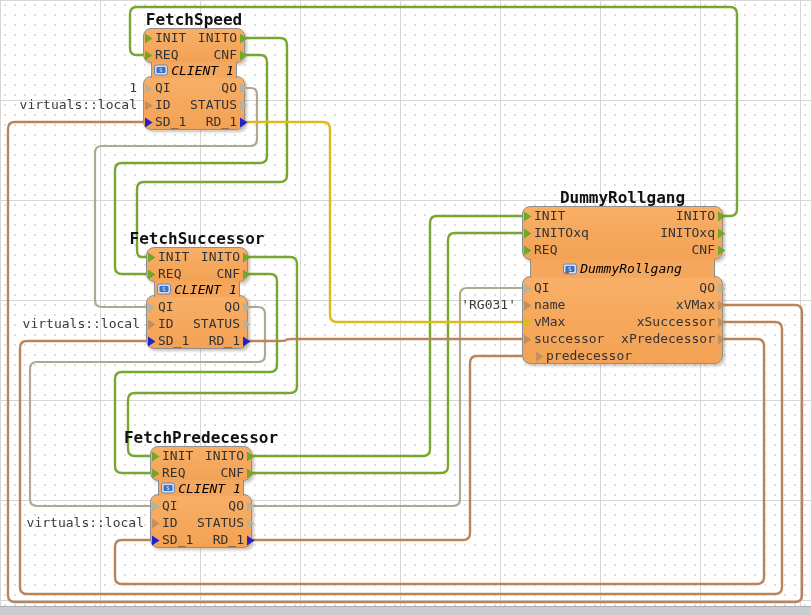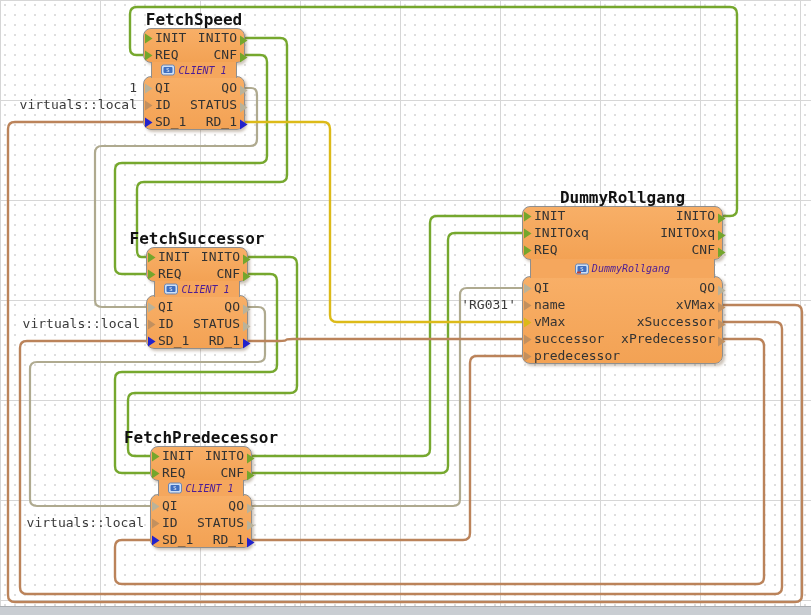--- a/index.html
+++ b/index.html
@@ -14,28 +14,28 @@
     font-family:"DejaVu Sans Mono","Liberation Mono",monospace;
   }
   #wires{position:absolute;left:0;top:0;z-index:1;}
   .fb{position:absolute;z-index:2;}
   .fb-box{position:absolute;left:0;background:linear-gradient(#f8af67,#f3a254);
     border:1px solid #8f8f8f;border-radius:8px;box-sizing:border-box;
     box-shadow:2px 2px 3px rgba(110,80,50,.35);}
   .fb-neck{position:absolute;background:#f5a75d;border-left:1px solid #8f8f8f;
     border-right:1px solid #8f8f8f;box-sizing:border-box;z-index:3;
     display:flex;align-items:center;justify-content:center;gap:3px;}
-  .fb-type{font-style:italic;font-size:10px;color:#4c1d95;white-space:pre;}
+  .fb-type{font-style:italic;font-size:13px;color:#000000;white-space:pre;}
   .fb-title{position:absolute;transform:translateX(-50%);font-size:16px;
     font-weight:bold;color:#111;white-space:pre;z-index:2;}
   .pin-row{position:absolute;height:16px;line-height:16px;font-size:13px;
     color:#333;z-index:4;}
   .pin{position:absolute;display:flex;align-items:center;height:16px;gap:2px;}
   .pin.left{left:1px;}
-  .pin.right{right:-3px;flex-direction:row-reverse;align-items:flex-end;}
+  .pin.right{right:-3px;flex-direction:row-reverse;}
   .pin-label{white-space:pre;}
   .pin-arrow{display:block;}
   .value-label{position:absolute;font-size:13px;color:#3a3a3a;text-align:right;
     white-space:pre;z-index:2;}
   #hscrollbar{position:absolute;left:0;bottom:0;width:811px;height:8px;
     background:#c9cdd2;border-top:1px solid #a9adb2;z-index:5;}
   .icon-svg{display:block;}
 </style>
 </head>
 <body>
@@ -428,21 +428,21 @@
           </div>
         </div>
         <div class="pin-row" style="left: 0px; top: 125px; width: 201px; padding-left: 44px;">
           <div class="pin left">
             <svg width="9" height="11" class="pin-arrow">
               <polygon points="1,0.5 8.5,5.5 1,10.5" fill="#C2905F"></polygon>
             </svg>
             <span class="pin-label">successor</span>
           </div>
         </div>
-        <div class="pin-row" style="left: 0px; top: 142px; width: 201px;">
+        <div class="pin-row" style="left: 12px; top: 142px; width: 201px;">
           <div class="pin left">
             <svg width="9" height="11" class="pin-arrow">
               <polygon points="1,0.5 8.5,5.5 1,10.5" fill="#C2905F"></polygon>
             </svg>
             <span class="pin-label">predecessor</span>
           </div>
         </div>
         <div class="pin-row" style="left: 0px; top: 74px; width: 201px;">
           <div class="pin right">
             <svg width="9" height="11" class="pin-arrow">

